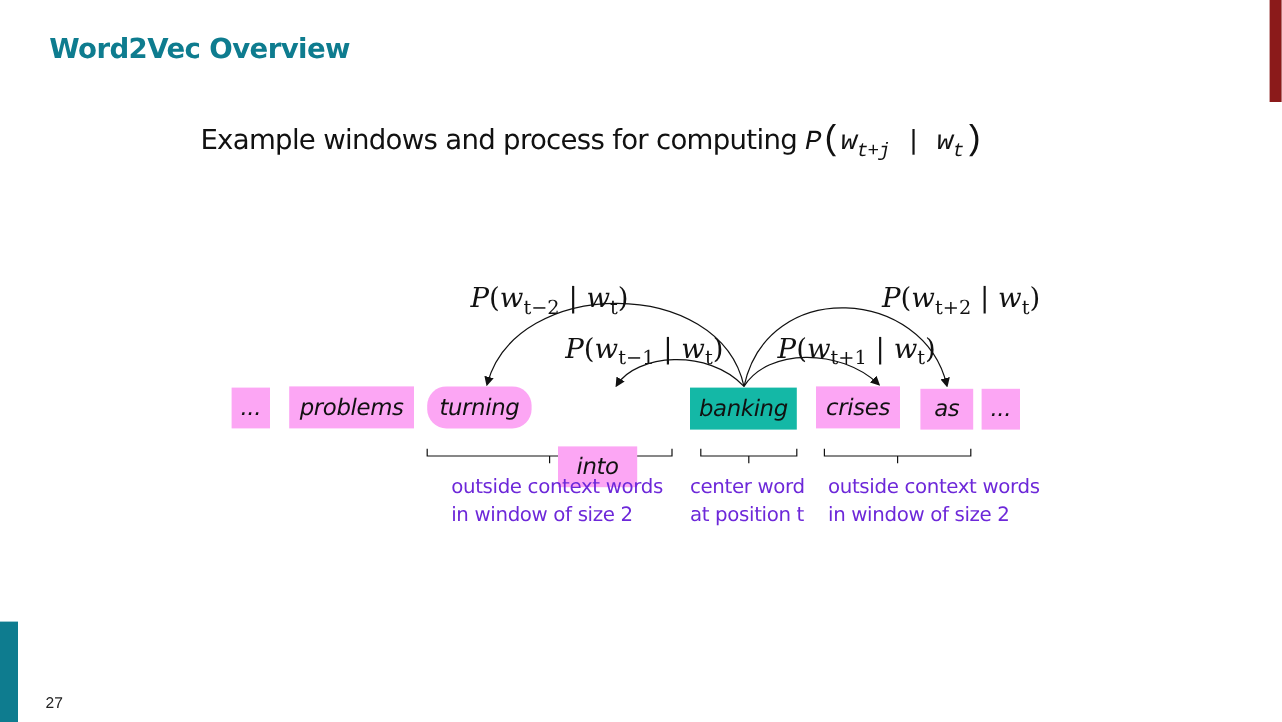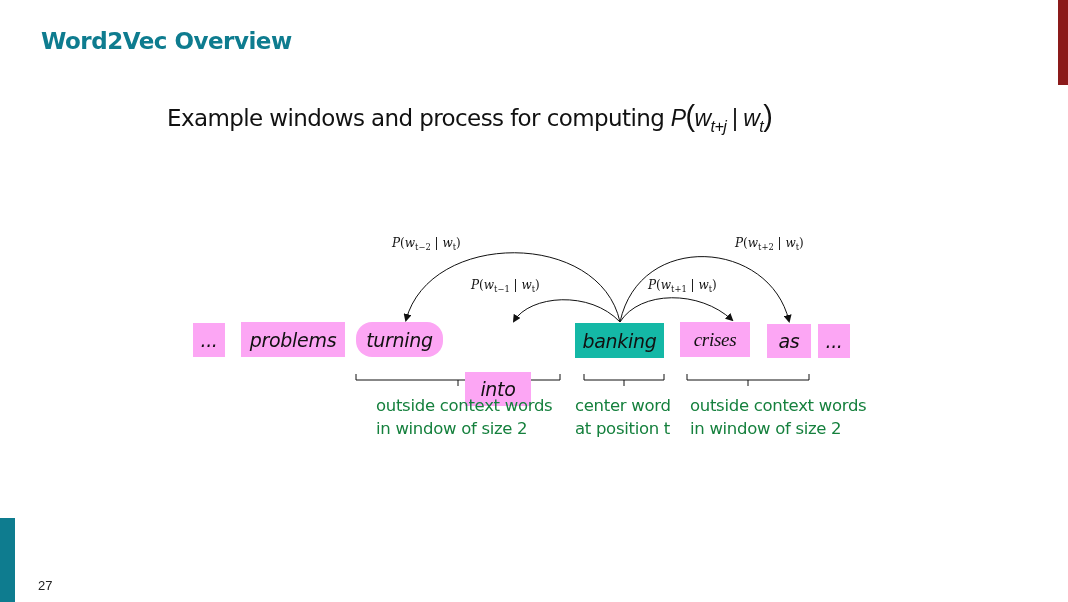--- a/index.html
+++ b/index.html
@@ -5,31 +5,31 @@
   html, body { margin: 0; padding: 0; }
   body { width: 1068px; height: 602px; position: relative; background: #ffffff; overflow: hidden;
          font-family: "Liberation Sans", sans-serif; }
   .title { position: absolute; left: 41px; top: 28px; font-size: 23px; font-weight: bold; color: #0e7c8f;
            font-family: "DejaVu Sans", sans-serif; letter-spacing: -0.5px; }
   .redbar { position: absolute; left: 1058px; top: 0; width: 10px; height: 85px; background: #8b1a1a; }
   .tealbar { position: absolute; left: 0; top: 518px; width: 15px; height: 84px; background: #0e7c8f; }
   .pagenum { position: absolute; left: 38px; top: 578px; font-size: 13px; color: #222; }
   .subtitle { position: absolute; left: 167px; top: 100px; font-size: 23px; color: #111;
               font-family: "DejaVu Sans", sans-serif; letter-spacing: -0.6px; white-space: nowrap; }
-  .math { font-family: Liberation Sans, sans-serif; font-style: italic; }
+  .math { font-family: Liberation Mono, monospace; font-style: italic; }
   .math sub { font-size: 0.7em; }
   .paren { font-style: normal; font-size: 1.25em; }
   .word { position: absolute; background: #fca6f4; color: #111; font-style: italic; font-size: 19px;
           font-family: "DejaVu Sans", sans-serif; display: flex; align-items: center; justify-content: center;
           letter-spacing: -0.3px; }
   .word.center { background: #14b8a6; }
-  .plabel { position: absolute; font-size: 12px; color: #111; white-space: nowrap; font-family: "DejaVu Serif", serif; }
+  .plabel { position: absolute; font-size: 23px; color: #111; white-space: nowrap; font-family: "DejaVu Serif", serif; }
   .plabel i { font-style: italic; }
   .plabel sub { font-size: 0.7em; }
-  .caption { position: absolute; font-size: 16.5px; color: #15803d; line-height: 23px; white-space: nowrap;
+  .caption { position: absolute; font-size: 16.5px; color: #6d28d9; line-height: 23px; white-space: nowrap;
              font-family: "DejaVu Sans", sans-serif; letter-spacing: -0.3px; }
   svg.arcs { position: absolute; left: 0; top: 0; }
 </style>
 </head>
 <body>
 
 <div class="redbar"></div>
 <div class="title">Word2Vec Overview</div>
 
 <div class="subtitle">
@@ -63,21 +63,21 @@
 </div>
 <div class="plabel" style="left:735px;top:236px;">
   <i>P</i>(<i>w</i><sub>t+2</sub> | <i>w</i><sub>t</sub>)
 </div>
 
 <div class="word" style="left:193px;top:323px;width:32px;height:34px;">...</div>
 <div class="word" style="left:241px;top:322px;width:104px;height:35px;">problems</div>
 <div class="word" style="left:356px;top:322px;width:87px;height:35px;border-radius:16px;">turning</div>
 <div class="word" style="left:465px;top:324px;width:66px;height:34px;margin-top:48px;">into</div>
 <div class="word center" style="left:575px;top:323px;width:89px;height:35px;">banking</div>
-<div class="word" style="left:680px;top:322px;width:70px;height:35px;font-family:Liberation Serif, serif;">crises</div>
+<div class="word" style="left:680px;top:322px;width:70px;height:35px;">crises</div>
 <div class="word" style="left:767px;top:324px;width:44px;height:34px;text-align:right;">as</div>
 <div class="word" style="left:818px;top:324px;width:32px;height:34px;">...</div>
 
 <div class="caption" style="left:376px;top:394px;">
   <div>outside context words</div>
     <div>in window of size 2</div>
 </div>
 <div class="caption" style="left:575px;top:394px;">
   <div>center word</div>
     <div>at position t</div>

